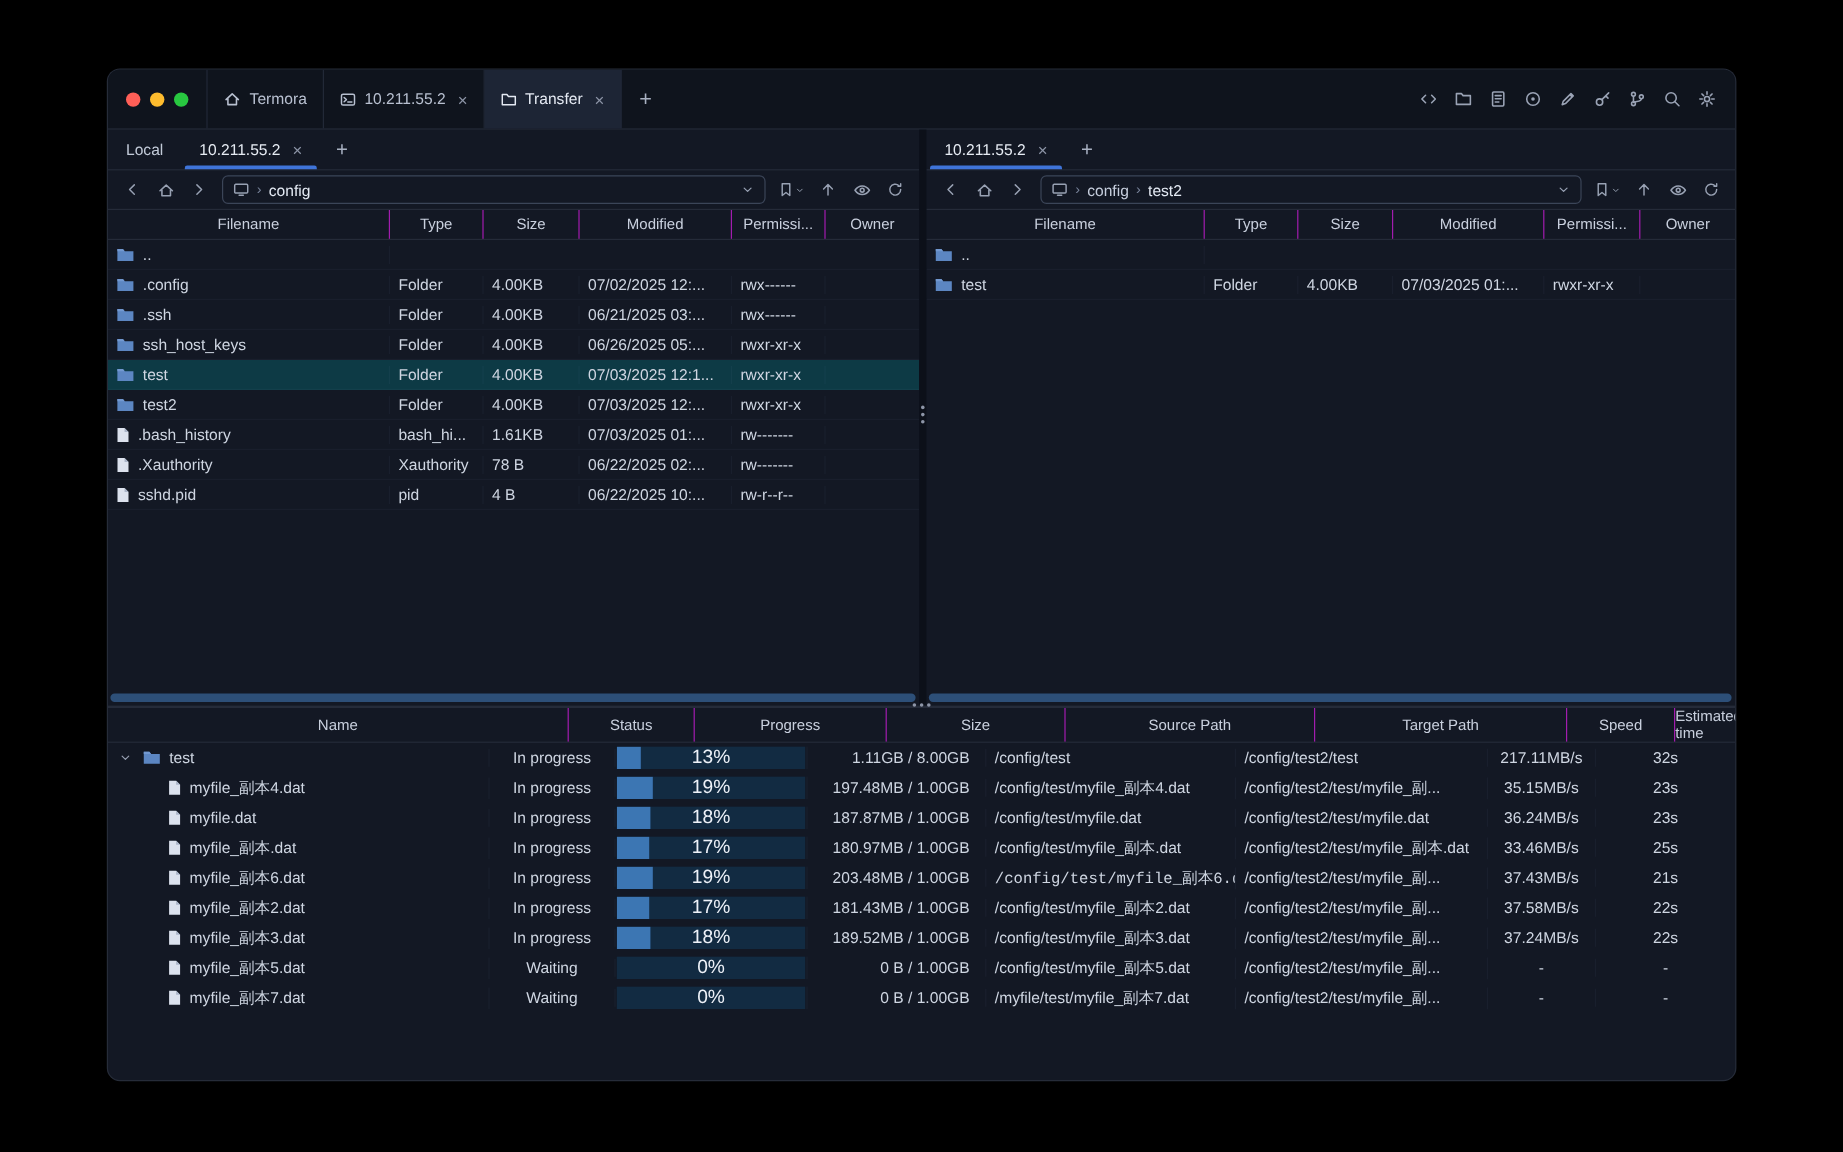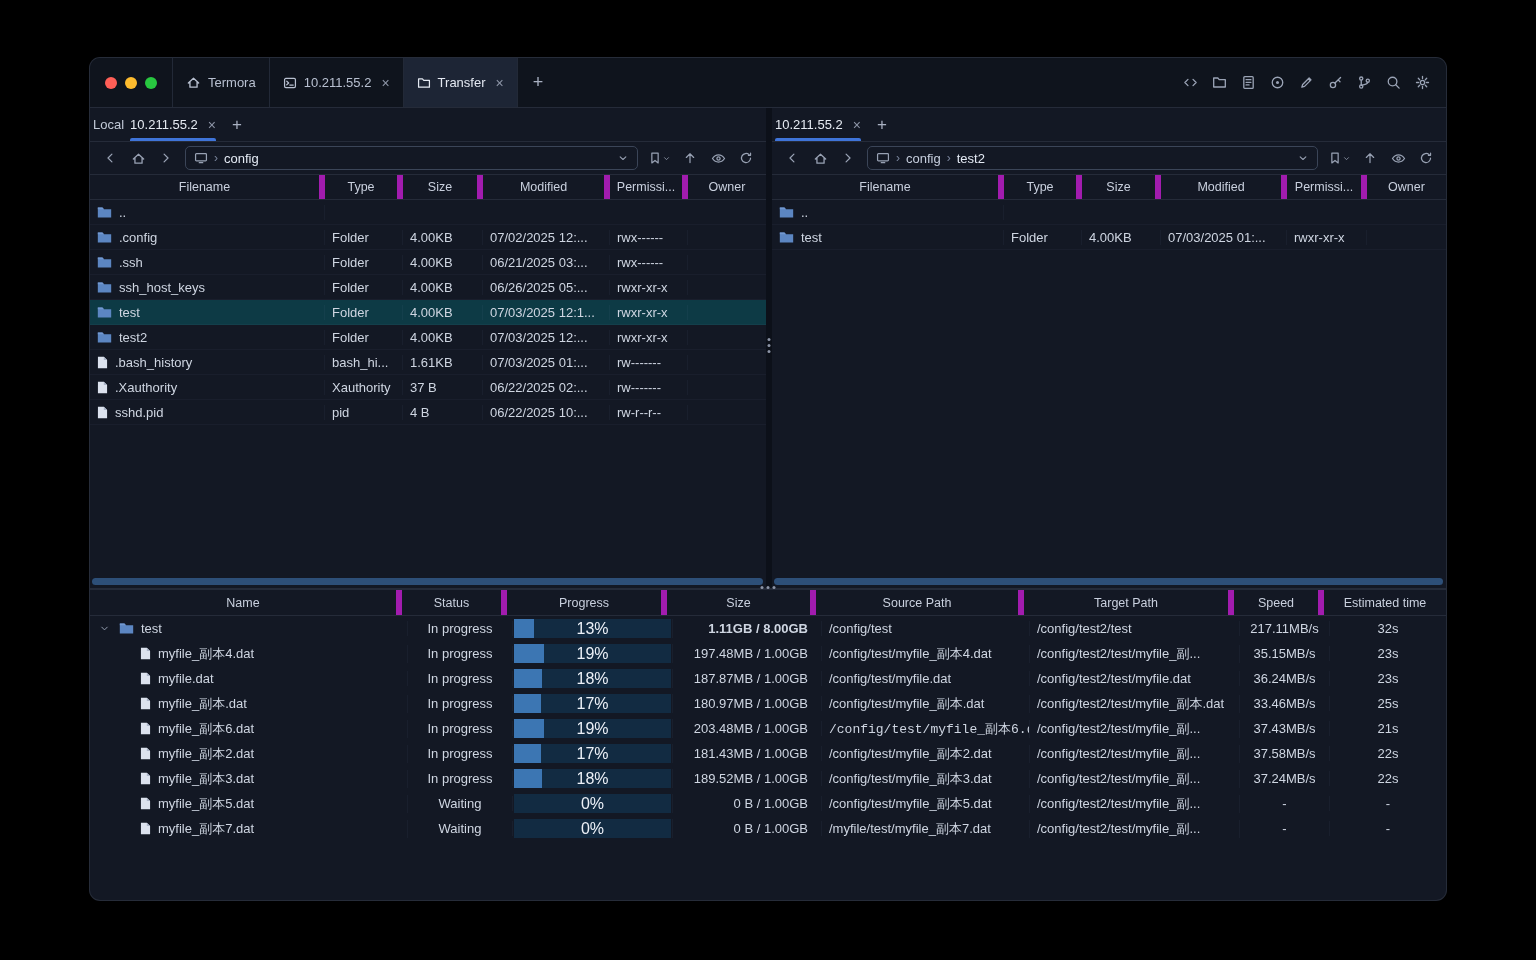--- a/index.html
+++ b/index.html
@@ -28,38 +28,38 @@
   
   .panes-area{flex:0 0 480px;display:flex;min-height:0}
   .file-pane{display:flex;flex-direction:column;min-width:0}
   #leftPane{width:676px;flex:0 0 676px}
   #rightPane{flex:1}
   .pane-divider{flex:0 0 6px;background:#0c1019;position:relative;cursor:col-resize}
   .grip-v{position:absolute;top:230px;left:50%;transform:translateX(-50%);display:flex;flex-direction:column;gap:3px}
   .grip-v i,.grip-h i{width:3px;height:3px;border-radius:50%;background:#8d95a7;display:block}
 
   .pane-tabs{flex:0 0 34px;display:flex;align-items:stretch;border-bottom:1px solid #252b39}
-  .pane-tab{display:flex;align-items:center;gap:7px;padding:0 3px;color:#c2cad8;position:relative;cursor:pointer}
+  .pane-tab{display:flex;align-items:center;gap:7px;padding:0 15px;color:#c2cad8;position:relative;cursor:pointer}
   .pane-tab.active{color:#e6ebf3}
   .pane-tab.active::after{content:"";position:absolute;left:3px;right:3px;bottom:0;height:3px;background:var(--accent,#3f74d9);border-radius:2px 2px 0 0}
   .pane-plus{display:flex;align-items:center;padding:0 13px;color:#a9b1c2;font-size:17px;cursor:pointer}
 
   .pane-toolbar{flex:0 0 32px;display:flex;align-items:center;gap:10px;padding:0 11px;color:#98a1b3}
   .nav-btn{display:inline-flex;width:18px;height:18px;align-items:center;justify-content:center;cursor:pointer}
   .breadcrumb{flex:1;height:24px;border:1px solid #3b4558;border-radius:5px;display:flex;align-items:center;gap:6px;padding:0 8px;min-width:0}
   .bc-sep{color:#78839a;font-size:12px}
   .bc-seg{color:#c6cedd;cursor:pointer}
   .bc-seg.current{color:#e4eaf4}
   .bc-chevron{margin-left:auto;display:inline-flex;color:#98a1b3;cursor:pointer}
   .bookmark-group{display:inline-flex;align-items:center;width:auto}
   .toolbar-right{display:flex;align-items:center;gap:10px}
 
   
   .ft-header{flex:0 0 26px;display:flex;border-top:1px solid #252b39;border-bottom:1px solid #252b39;color:#c9d0de;font-size:12.5px}
-  .hcol{display:flex;align-items:center;justify-content:center;border-right:6px solid #a21caf;flex:0 0 auto;cursor:pointer}
+  .hcol{display:flex;align-items:center;justify-content:center;border-right:1px solid #a21caf;flex:0 0 auto;cursor:pointer}
   .hcol.flex{flex:1 1 auto;border-right:0}
   .ft-body{flex:1;position:relative;overflow:hidden}
   .ft-row{display:flex;height:25px;align-items:center;border-bottom:1px solid rgba(140,160,200,.05)}
   .ft-row.selected{background:var(--selection-row,#0d3a45)}
   .cell{flex:0 0 auto;display:flex;align-items:center;padding:0 7px;white-space:nowrap;overflow:hidden;min-width:0;border-right:1px solid rgba(140,160,200,.06)}
   .cell:last-child{border-right:0}
   .cell.flex{flex:1 1 auto}
   .name-cell,.tr-name{gap:7px}
   .pane-scrollbar{position:absolute;left:2px;right:3px;bottom:3px;height:7px;border-radius:3.5px;background:var(--scrollbar-thumb,#2d4f78);cursor:pointer}
 
@@ -447,21 +447,21 @@
                   <path d="M1 .6h6.4L11 4.2v9.2H1z" fill="#dce2ee"></path>
                   <path d="M7.4.6 11 4.2H7.4z" fill="#aab4c8"></path>
                 </svg>
               </span>
               <span>.Xauthority</span>
             </div>
             <div class="cell" style="width: 78px;">
               <span>Xauthority</span>
             </div>
             <div class="cell" style="width: 80px;">
-              <span>37 B</span>
+              <span>78 B</span>
             </div>
             <div class="cell" style="width: 127px;">
               <span>06/22/2025 02:...</span>
             </div>
             <div class="cell" style="width: 78px;">
               <span>rw-------</span>
             </div>
             <div class="cell flex">
               <span></span>
             </div>
@@ -639,21 +639,21 @@
   <div class="h-splitter">
     <span class="grip-h">
         <i></i>
         <i></i>
         <i></i>
       </span>
   </div>
 
   <section class="transfer-panel">
     <div class="tr-header" id="trHeader">
-        <div class="hcol" style="width: 312px; text-align: center;">Name</div>
+        <div class="hcol" style="width: 384px; text-align: center;">Name</div>
         <div class="hcol" style="width: 105px;">Status</div>
         <div class="hcol" style="width: 160px;">Progress</div>
         <div class="hcol" style="width: 149px;">Size</div>
         <div class="hcol" style="width: 208px;">Source Path</div>
         <div class="hcol" style="width: 210px;">Target Path</div>
         <div class="hcol" style="width: 90px;">Speed</div>
         <div class="hcol flex">Estimated time</div>
       </div>
     <div class="tr-body" id="trBody">
         <div class="tr-row">
@@ -673,21 +673,21 @@
           </div>
           <div class="cell status-cell" style="width: 105px;">
             <span>In progress</span>
           </div>
           <div class="cell progress-cell" style="width: 160px;">
             <div class="pbar">
               <div class="pfill" style="width: 13%;"></div>
               <div class="ptext">13%</div>
             </div>
           </div>
-          <div class="cell size-cell" style="width: 149px; font-weight: bold;">
+          <div class="cell size-cell" style="width: 149px;">
             <span>1.11GB / 8.00GB</span>
           </div>
           <div class="cell source-path-cell" style="width: 208px;">
             <span>/config/test</span>
           </div>
           <div class="cell target-path-cell" style="width: 210px;">
             <span>/config/test2/test</span>
           </div>
           <div class="cell speed-cell" style="width: 90px;">
             <span>217.11MB/s</span>

